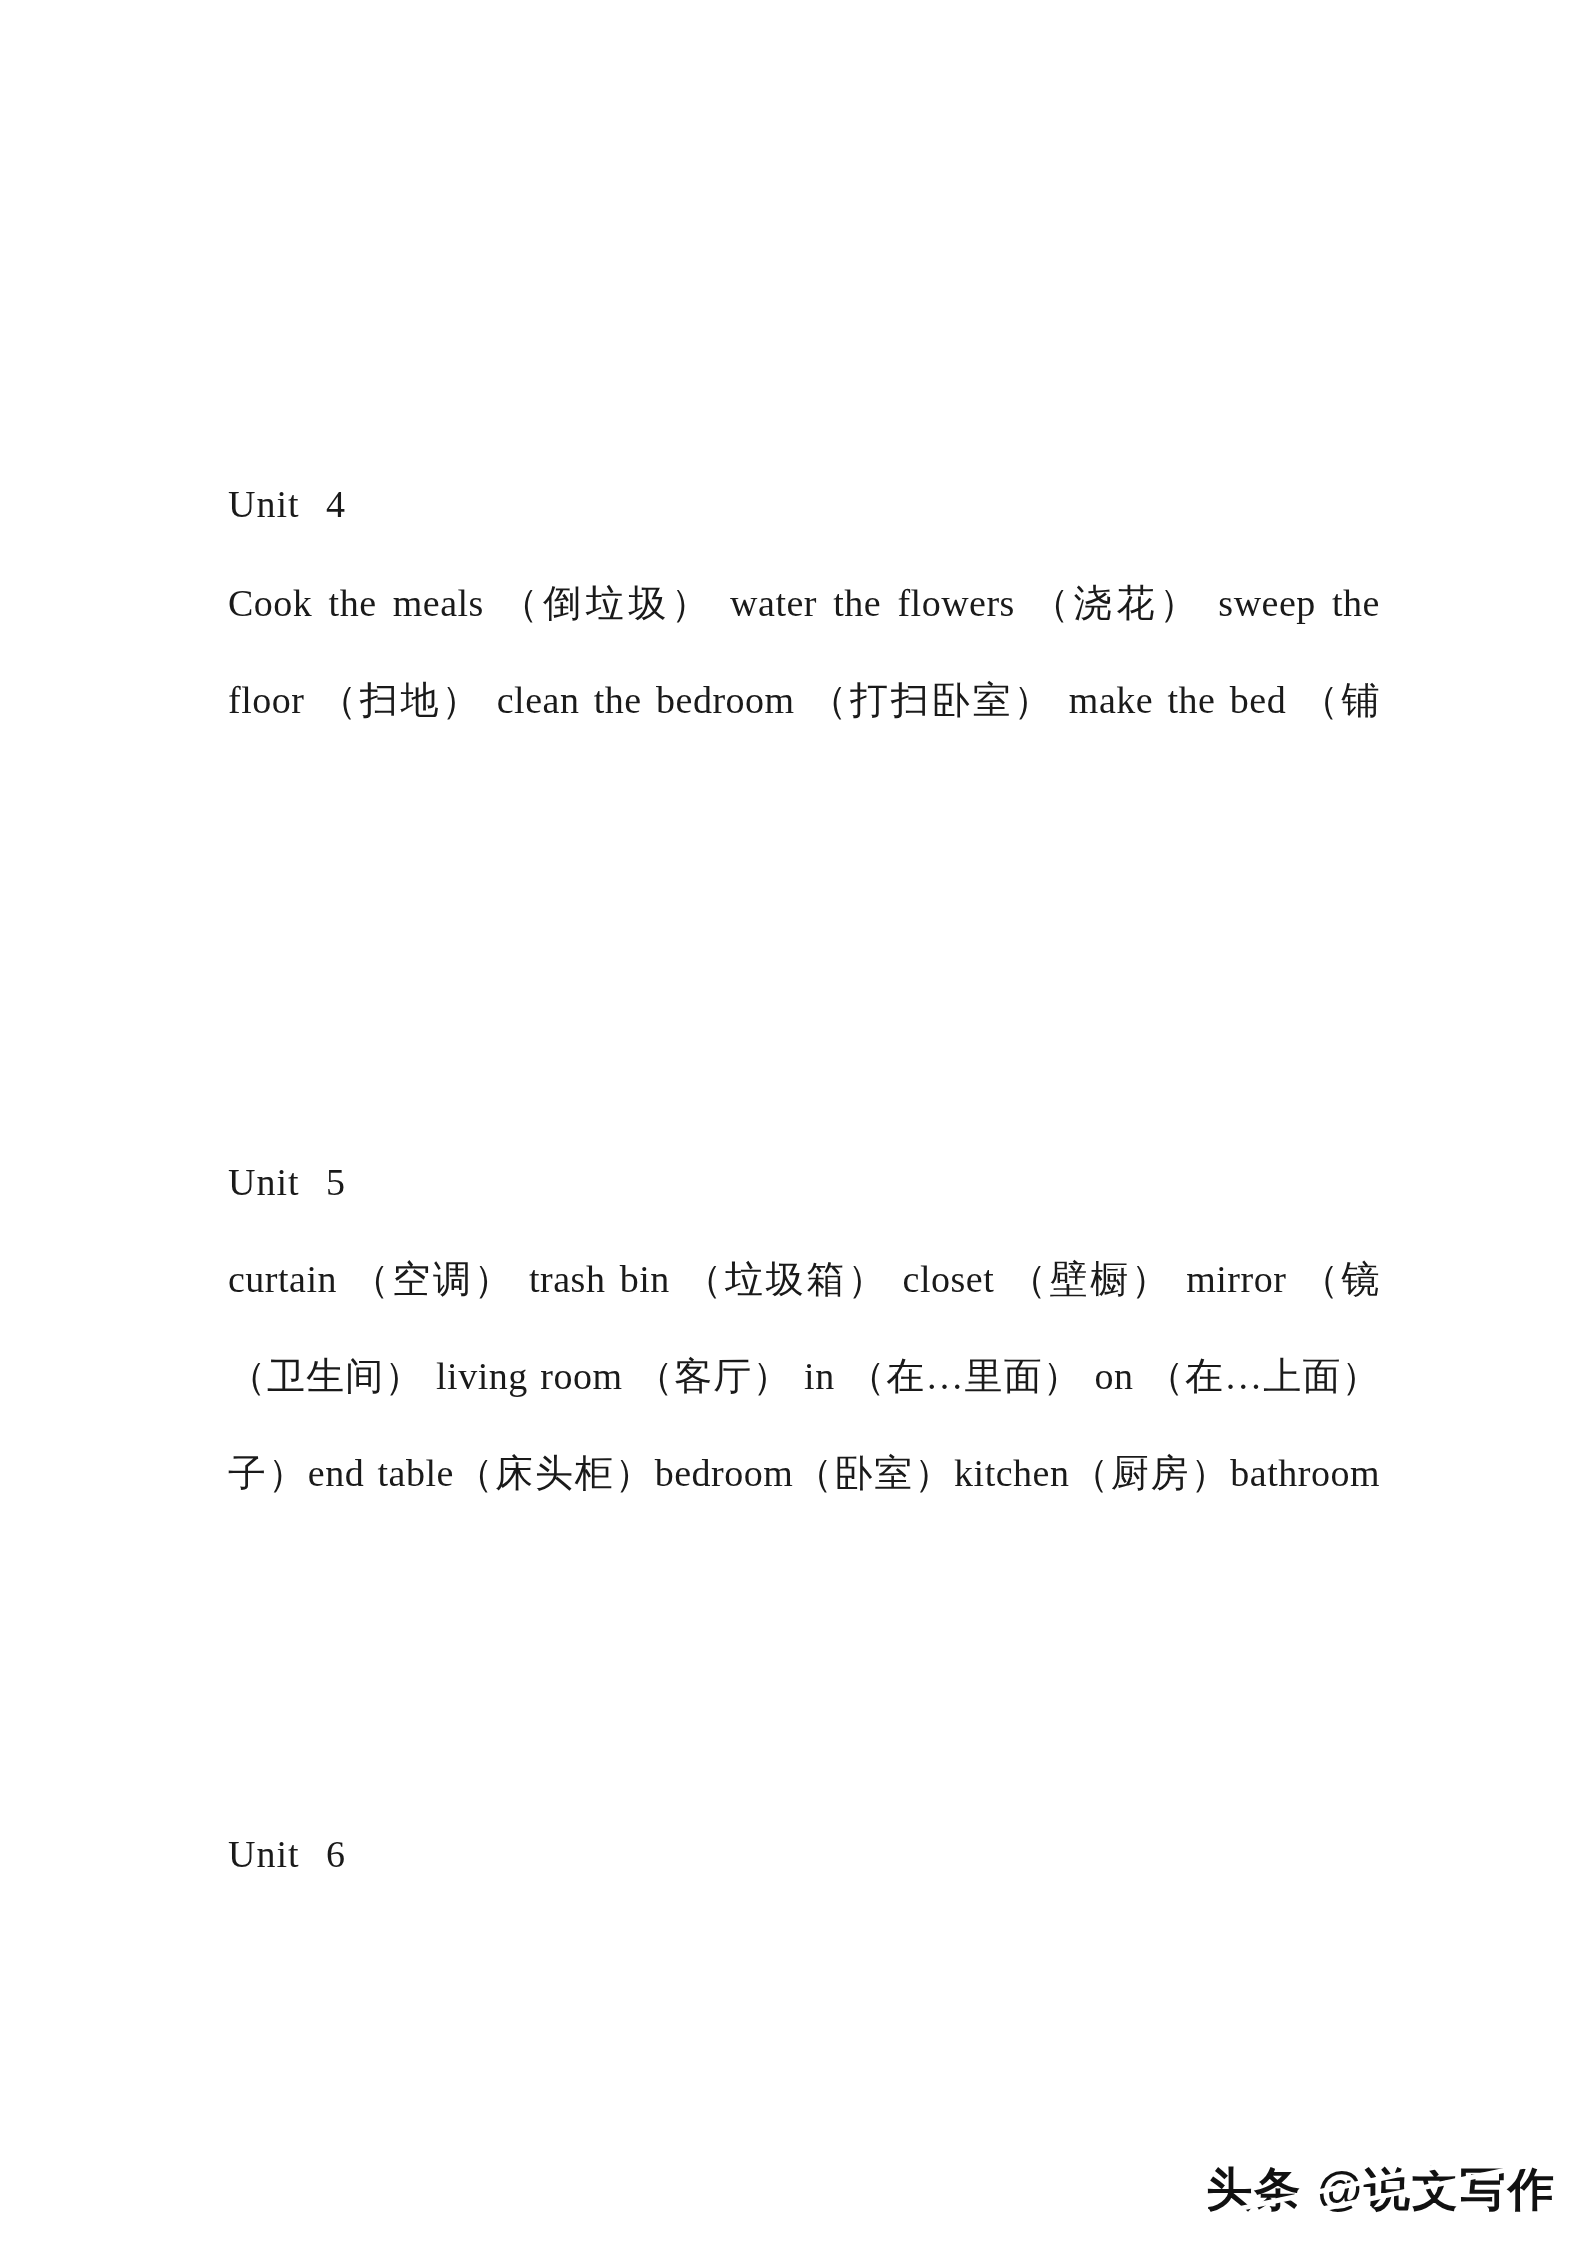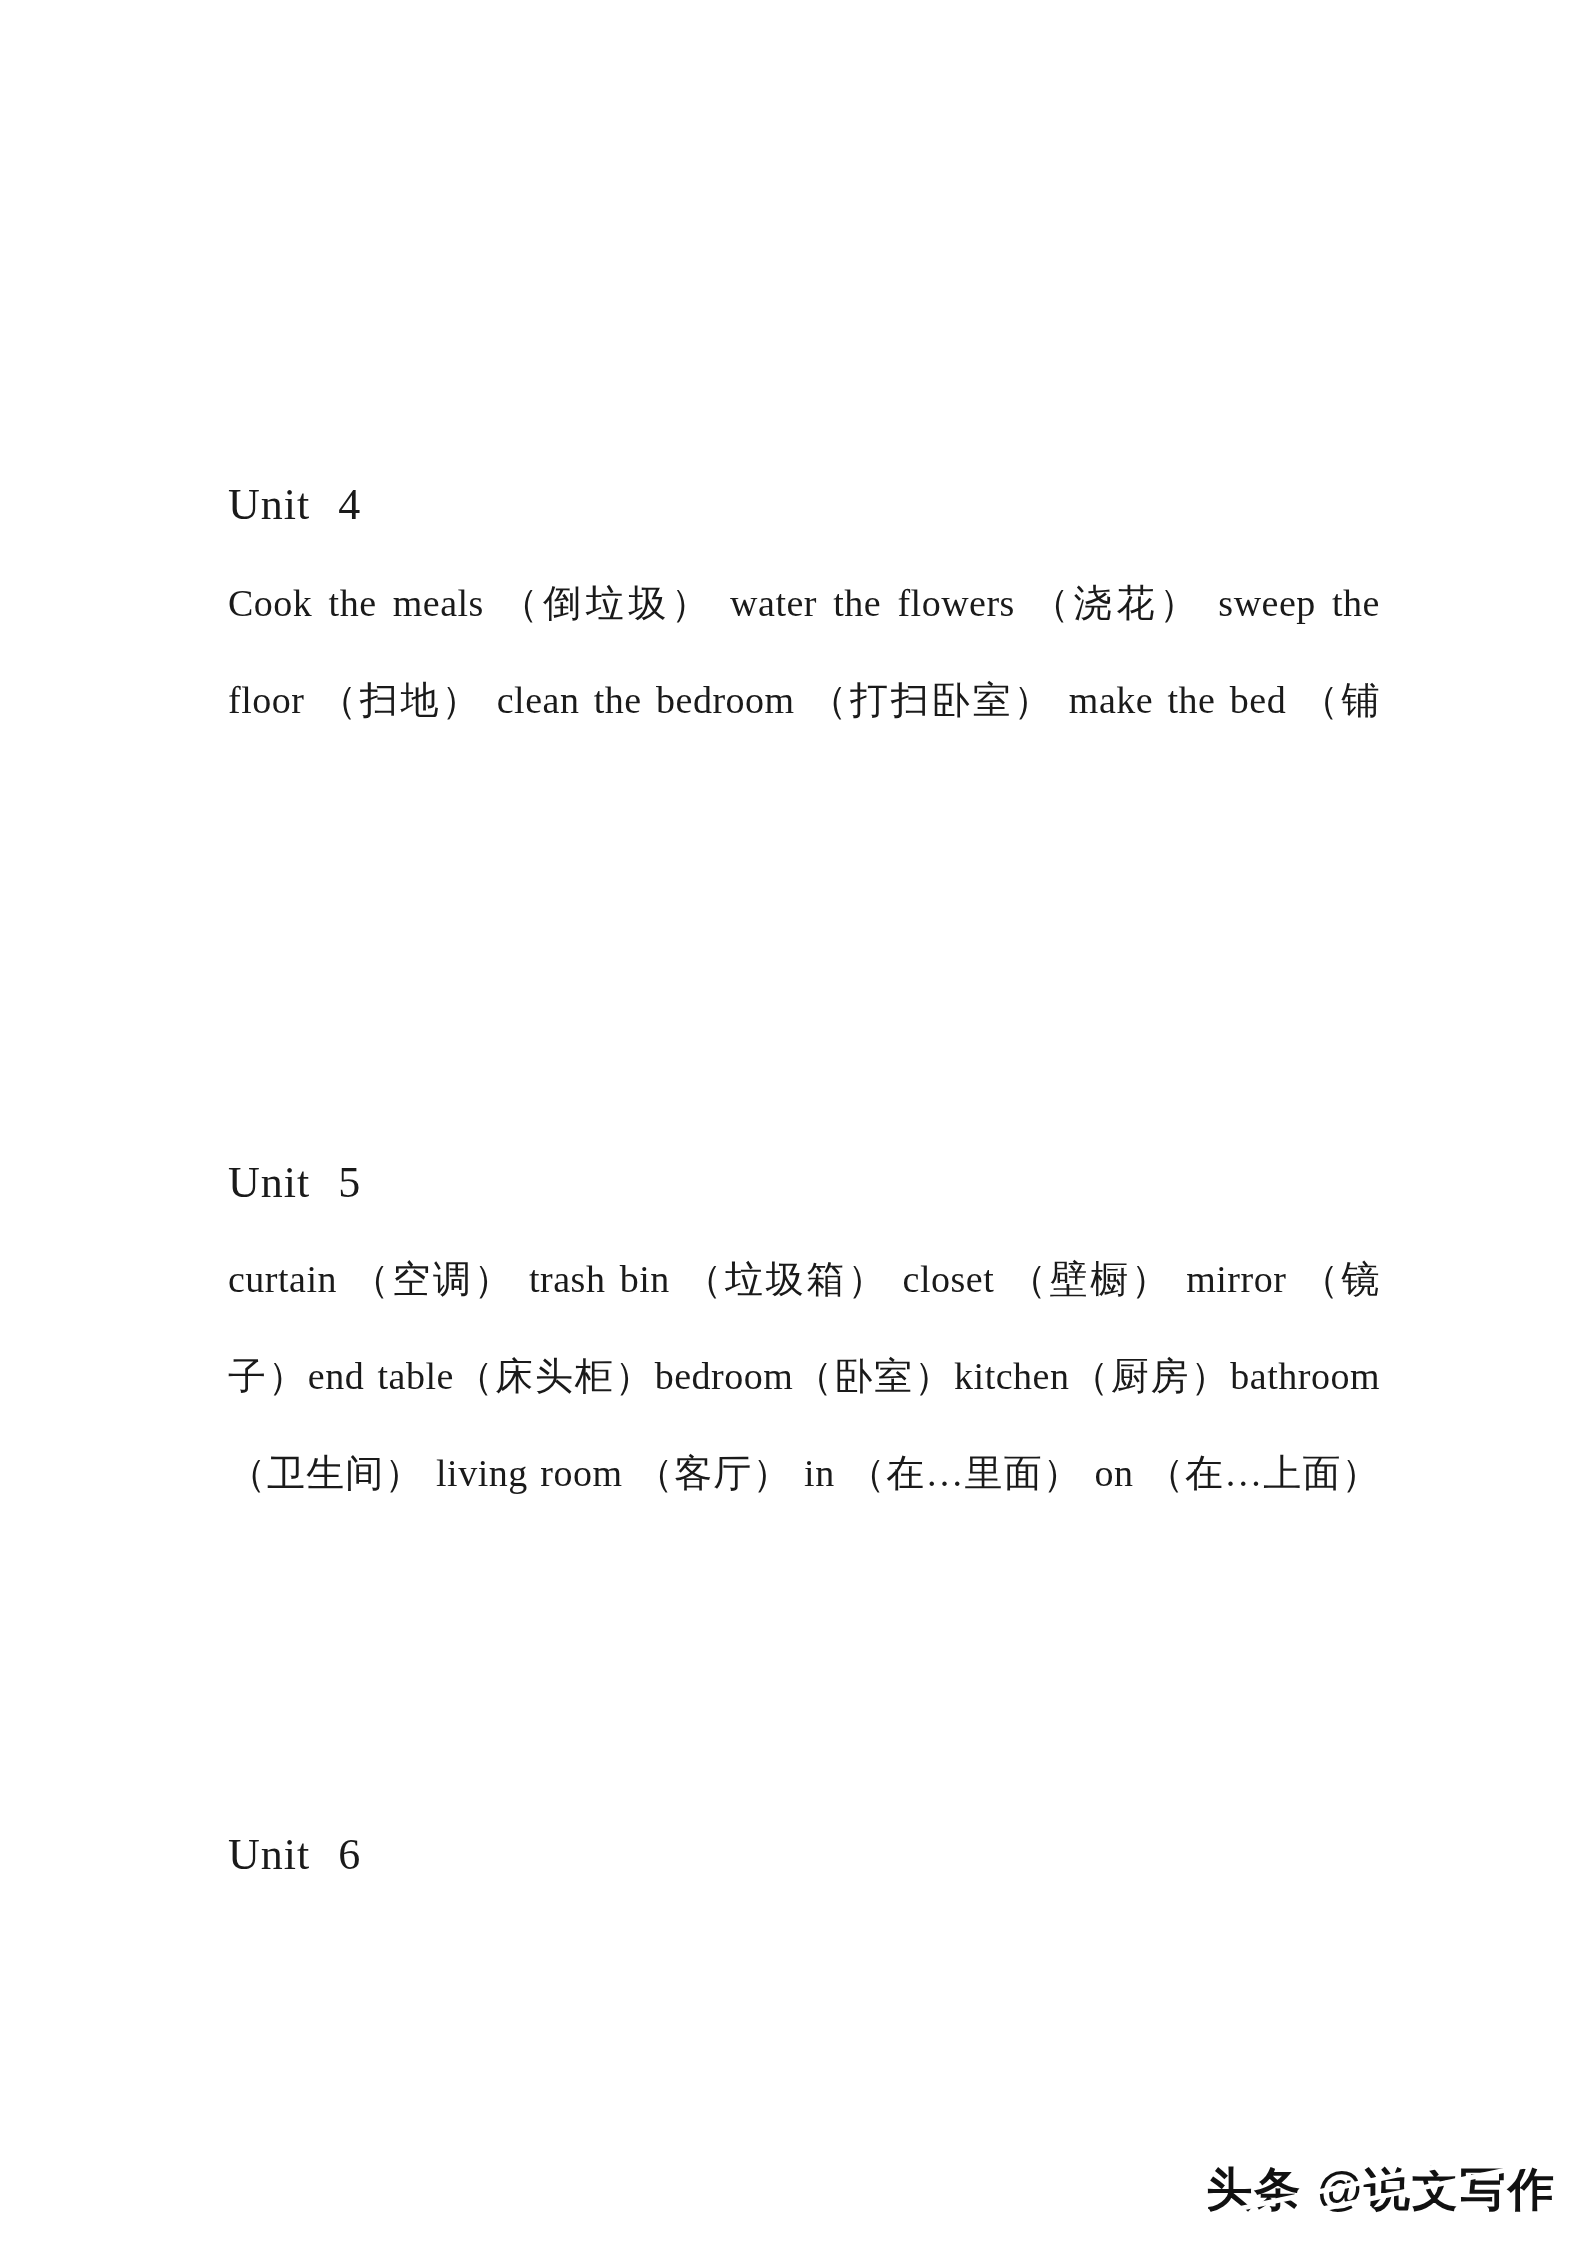--- a/index.html
+++ b/index.html
@@ -18,21 +18,21 @@
     position: absolute;
     left: 228px; top: 0;
     width: 1152px;
     color: #1a1a1a;
     font-size: 38px;
   }
   .unit-heading {
     position: absolute;
     left: 0;
     margin: 0;
-    font-size: 44px;
+    font-size: 38px;
     font-weight: normal;
     line-height: 97px;
     word-spacing: 16px;
     letter-spacing: 1px;
     white-space: nowrap;
   }
   .para {
     position: absolute;
     left: 0; right: 0;
     line-height: 97px;
@@ -80,22 +80,22 @@
 
     <div class="para" style="top:555px">
       <div class="line justify">Cook the meals （倒垃圾） water the flowers （浇花） sweep the</div>
       <div class="line justify">floor （扫地） clean the bedroom （打扫卧室） make the bed （铺</div>
     </div>
 
     <h2 class="unit-heading" style="top:1134px">Unit 5</h2>
 
     <div class="para" style="top:1231px">
       <div class="line justify">curtain （空调） trash bin （垃圾箱） closet （壁橱） mirror （镜</div>
+      <div class="line justify">（卫生间） living room （客厅） in （在…里面） on （在…上面）</div>
       <div class="line justify">子）end table（床头柜）bedroom（卧室）kitchen（厨房）bathroom</div>
-      <div class="line justify">（卫生间） living room （客厅） in （在…里面） on （在…上面）</div>
     </div>
 
     <h2 class="unit-heading" style="top:1806px">Unit 6</h2>
 
   </main>
 
   <div class="watermark">
     <span>头条 @说文写作</span>
     <i class="cut cut1"></i>
     <i class="cut cut2"></i>

